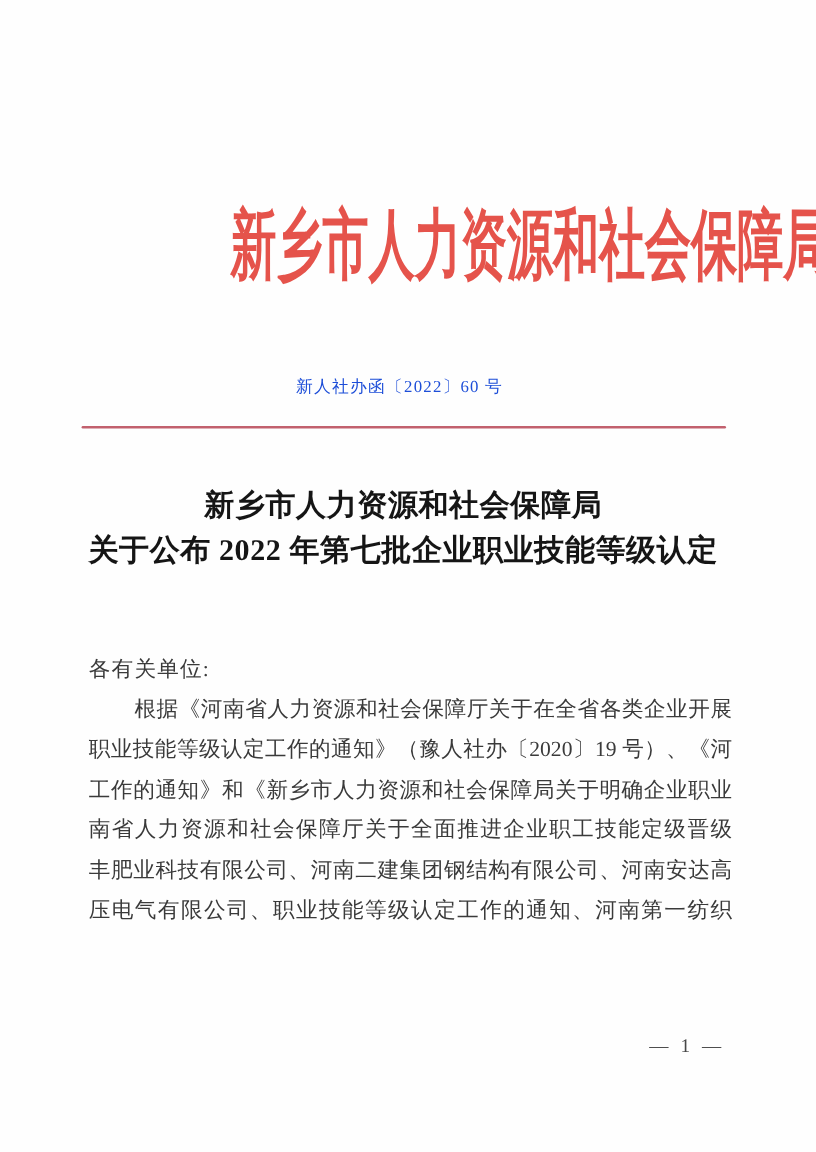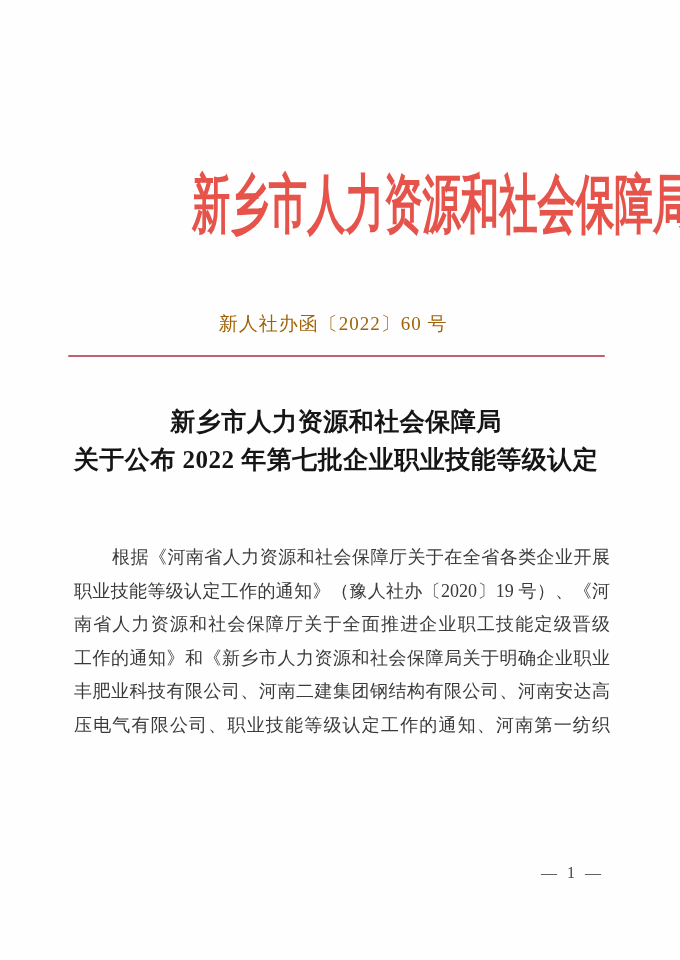--- a/index.html
+++ b/index.html
@@ -31,23 +31,23 @@
     transform: scaleX(0.60);
     transform-origin: center center;
     letter-spacing: 0px;
   }
   
   .doc-number {
     position: absolute;
     top: 312px; left: 0;
     width: 666px;
     text-align: center;
-    font-size: 19px;
+    font-size: 14px;
     line-height: 24px;
-    color: #a16207;
+    color: #1d4ed8;
     letter-spacing: 1px;
   }
   
   .red-line {
     position: absolute;
     top: 355px; left: 68px;
     width: 537px; height: 2px;
     background: #c2616e;
     border-radius: 1px;
   }
@@ -109,25 +109,26 @@
   <div class="doc-number">新人社办函〔2022〕60 号</div>
 
   <div class="red-line" style="background: rgb(194, 97, 110);"></div>
 
   <div class="doc-title">
     <div>新乡市人力资源和社会保障局</div>
     <div>关于公布 2022 年第七批企业职业技能等级认定</div>
   </div>
 
   <div class="body-block">
+    <div class="salutation">各有关单位:</div>
     <div>
         <div class="body-line indent">根据《河南省人力资源和社会保障厅关于在全省各类企业开展</div>
         <div class="body-line">职业技能等级认定工作的通知》（豫人社办〔2020〕19 号）、《河</div>
+        <div class="body-line">工作的通知》和《新乡市人力资源和社会保障局关于明确企业职业</div>
         <div class="body-line">南省人力资源和社会保障厅关于全面推进企业职工技能定级晋级</div>
-        <div class="body-line">工作的通知》和《新乡市人力资源和社会保障局关于明确企业职业</div>
         <div class="body-line">丰肥业科技有限公司、河南二建集团钢结构有限公司、河南安达高</div>
         <div class="body-line">压电气有限公司、职业技能等级认定工作的通知、河南第一纺织</div>
       </div>
   </div>
 
   <div class="page-number">— 1 —</div>
 
 </div>
 
 </body></html>

